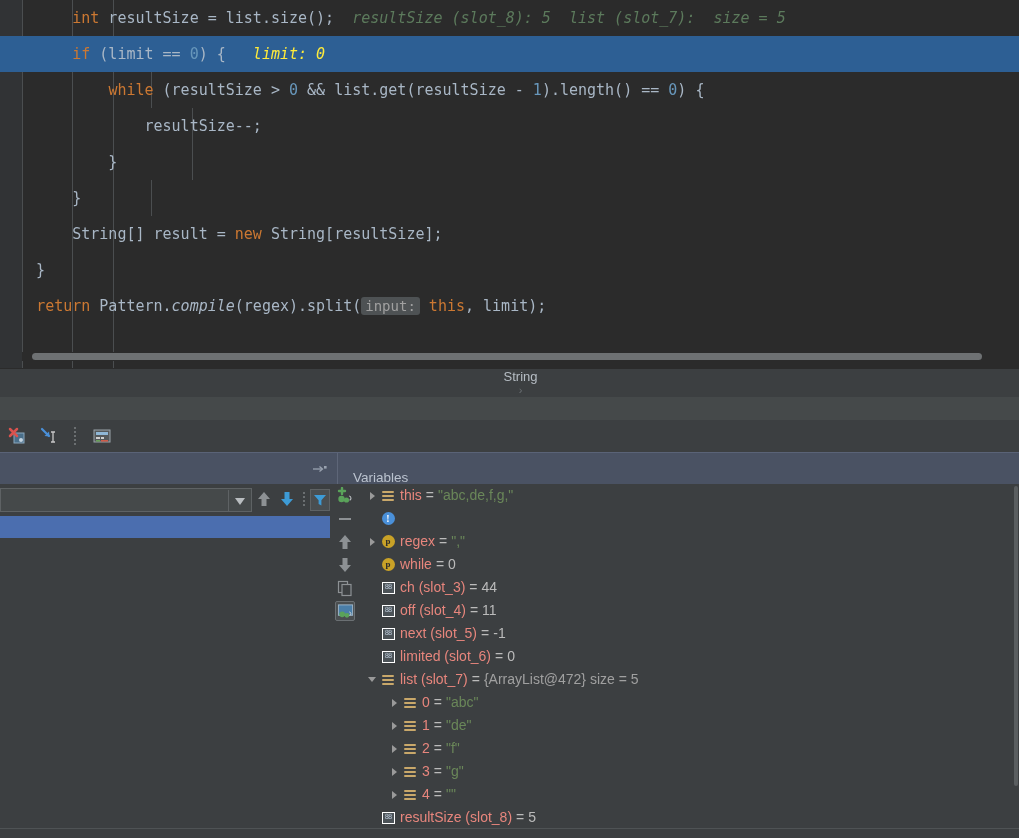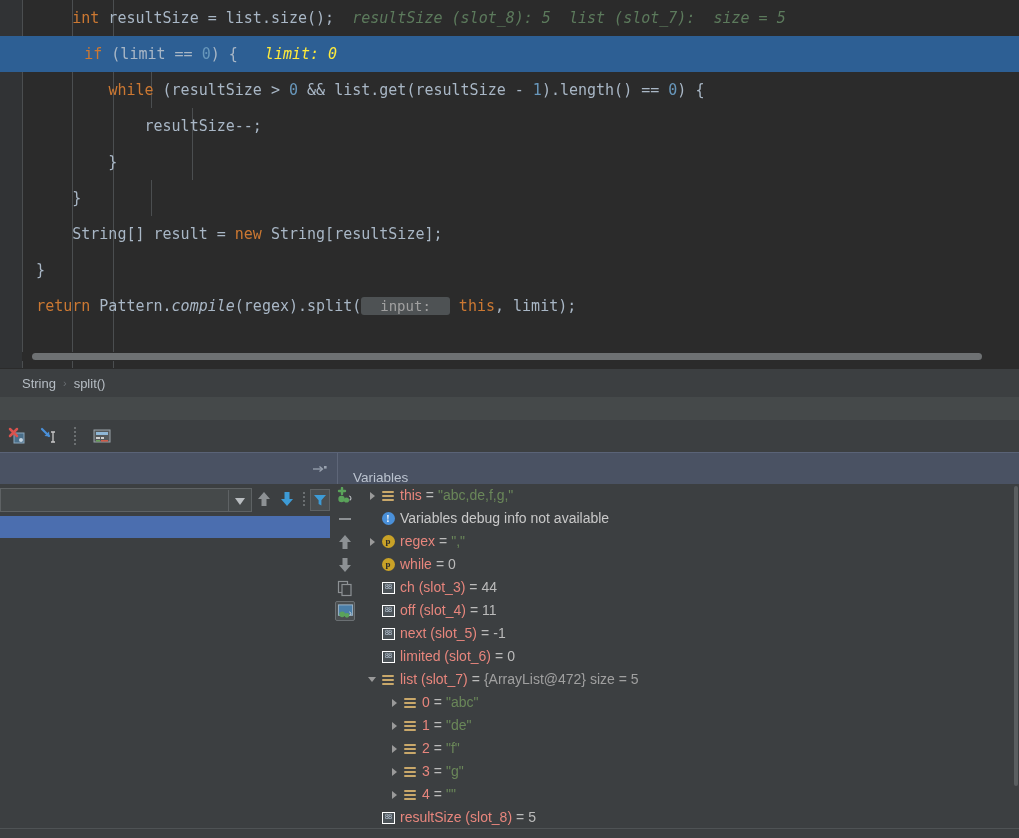--- a/index.html
+++ b/index.html
@@ -22,53 +22,53 @@
   .gut-sep { position: absolute; top: 0; width: 1px; height: 368px; background: #4b4e50; }
   .code-area {
     position: absolute; left: 0; top: 0; width: 1019px; height: 424px;
     font-family: "DejaVu Sans Mono", monospace;
     font-size: 15px;
   }
   .line {
     position: relative; height: 36px; line-height: 36px;
     white-space: pre; color: #a9b7c6;
   }
-  .line.hl { background: #2d5f94; padding-left: 12px; }
+  .line.hl { background: #2d5f94; }
   .line.hl .gutter-fill {
     position: absolute; left: 22px; top: 0; width: 997px; height: 36px;
     background: #2d5f94; z-index: 0;
   }
   .line .txt { position: relative; z-index: 2; display: block; padding-left: 0; }
   .kw   { color: #cc7832; }
   .num  { color: #6897bb; }
   .ital { font-style: italic; }
   .hint-green { color: #5c7a5c; font-style: italic; }
   .hint-yellow { color: #ffeb3b; font-style: italic; }
   .pchip {
     background: #4e5254; color: #a0a0a0; border-radius: 3px;
-    padding: 1px 19px; font-size: 14px;
+    padding: 1px 4px; font-size: 14px;
   }
   
   .iguide { position: absolute; top: 0; width: 1px; height: 36px; background: #4b4e50; z-index:1; }
 
   .editor-hscroll-track {
     position: absolute; left: 22px; top: 352px; width: 997px; height: 9px;
     background: #2b2b2b;
   }
   .editor-hscroll-thumb {
     position: absolute; left: 32px; top: 353px; width: 950px; height: 7px;
     background: #6e7173; border-radius: 4px;
   }
 
   
   #breadcrumb {
     position: absolute; left: 0; top: 368px; width: 1019px; height: 29px;
     background: #3c3f41; border-top: 1px solid #2b2b2b;
     display: flex; align-items: center; padding-left: 22px;
-    font-size: 13px; color: #a9b7c6;
+    font-size: 13px; color: #a9b7c6; flex-direction: column;
   }
   #breadcrumb .crumb { color: #b6bdc4; }
   #breadcrumb .sep { color: #6a6f73; margin: 0 7px; font-size: 11px; }
 
   
   #debug-band {
     position: absolute; left: 0; top: 397px; width: 1019px; height: 23px;
     background: #45494a;
   }
   #debug-toolbar {
@@ -368,21 +368,20 @@
       </span>
       <span class="name-obj">this</span>
       <span class="eq">=</span>
       <span class="val-str">"abc,de,f,g,"</span>
     </div>
     <div class="vrow" style="padding-left: 8px;">
       <span class="arrow"></span>
       <span class="vico-sq">
         <span class="ic-warn">!</span>
       </span>
-      <span class="warntxt">Variables debug info not available</span>
     </div>
     <div class="vrow" style="padding-left: 8px;">
       <span class="arrow">
         <span class="tri right"></span>
       </span>
       <span class="vico-sq">
         <span class="ic-p">p</span>
       </span>
       <span class="name-obj">regex</span>
       <span class="eq">=</span>

